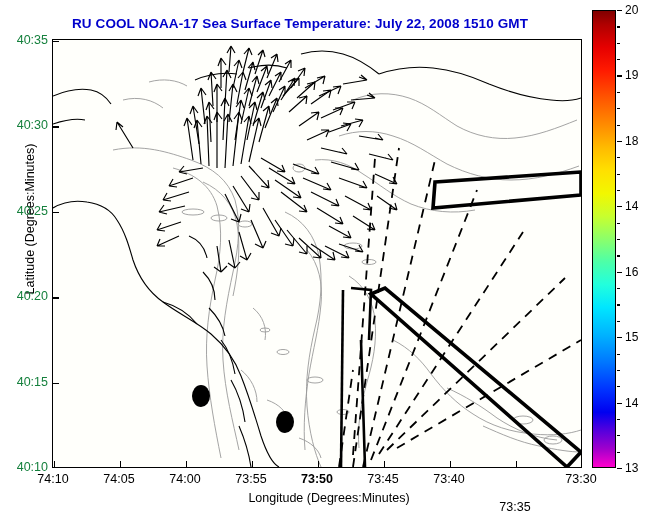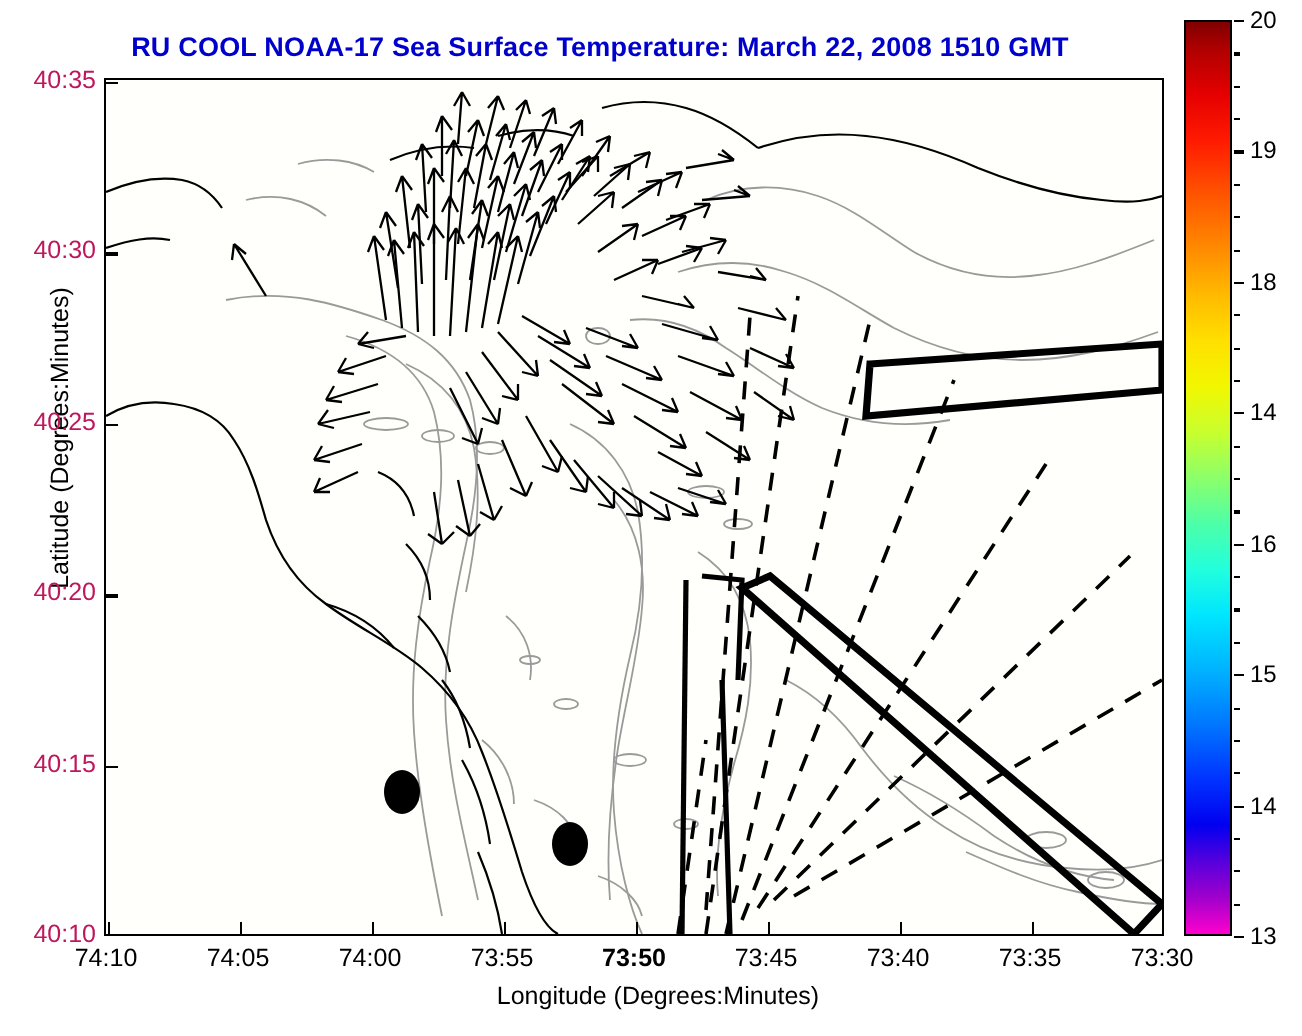--- a/index.html
+++ b/index.html
@@ -18,21 +18,21 @@
               overflow:hidden;}
   .plot-svg{position:absolute;left:0;top:0;}
 
   
   .tick{position:absolute;background:#000;}
   .tick-x{width:1.4px;height:6px;top:-6px;}
   .tick-y{height:1.4px;width:6px;left:-6px;}
 
   .xlab{position:absolute;top:472px;font-size:12.5px;color:#000;
         transform:translateX(-50%);white-space:nowrap;}
-  .ylab{position:absolute;left:48px;font-size:12.5px;color:#be185d;
+  .ylab{position:absolute;left:48px;font-size:12.5px;color:#15803d;
         transform:translate(-100%,-50%);white-space:nowrap;}
 
   .xaxis-title{position:absolute;left:64px;top:491px;width:530px;text-align:center;
                font-size:12.5px;color:#000;}
   .yaxis-title{position:absolute;left:-90px;top:212px;width:240px;text-align:center;
                font-size:12.5px;color:#000;
                transform:rotate(-90deg);transform-origin:50% 50%;}
 
   
   .annot{position:absolute;left:8px;top:8px;color:#0000cc;font-size:10.5px;
@@ -55,21 +55,21 @@
           #ff00cc 100%);}
   .cb-tick{position:absolute;left:617px;width:5px;height:1.2px;background:#000;}
   .cb-lab{position:absolute;left:625px;font-size:12px;color:#000;
           transform:translateY(-50%);}
 </style>
 </head>
 <body>
 
 <div id="root">
 
-  <div class="title">RU COOL  NOAA-17  Sea Surface Temperature:  March 22, 2008 1510 GMT</div>
+  <div class="title">RU COOL  NOAA-17  Sea Surface Temperature:  July 22, 2008 1510 GMT</div>
 
   <div class="plot-frame">
 
     <svg class="plot-svg" width="528" height="427" viewBox="0 0 528 427">
 
       <g stroke="#9a9a9a" stroke-width="0.9" fill="none">
         <path d="M60,110 C90,104 115,112 138,120 C160,128 175,140 182,160
                  C188,182 186,206 180,232 C174,260 168,290 170,320
                  C172,352 180,382 186,410"></path>
         <path d="M120,128 C142,134 158,146 164,166 C170,190 168,214 162,240
@@ -284,21 +284,21 @@
 
   <div class="cbar"></div>
 
 <div class="xlab" style="left: 53px;">74:10</div>
     <div class="xlab" style="left: 119px;">74:05</div>
     <div class="xlab" style="left: 185px;">74:00</div>
     <div class="xlab" style="left: 251px;">73:55</div>
     <div class="xlab" style="left: 317px; font-weight: bold;">73:50</div>
     <div class="xlab" style="left: 383px;">73:45</div>
     <div class="xlab" style="left: 449px;">73:40</div>
-    <div class="xlab" style="left: 515px;">73:35</div>
+    <div class="xlab" style="left: 515px; margin-top: 28px;">73:35</div>
     <div class="xlab" style="left: 581px;">73:30</div>
     <div class="ylab" style="top: 40px;">40:35</div>
     <div class="ylab" style="top: 125.4px;">40:30</div>
     <div class="ylab" style="top: 210.8px;">40:25</div>
     <div class="ylab" style="top: 296.2px;">40:20</div>
     <div class="ylab" style="top: 381.6px;">40:15</div>
     <div class="ylab" style="top: 467px;">40:10</div>
     <div class="cb-tick" style="top: 10px;"></div>
     <div class="cb-lab" style="top: 10px;">20</div>
     <div class="cb-tick" style="top: 75.4286px;"></div>

